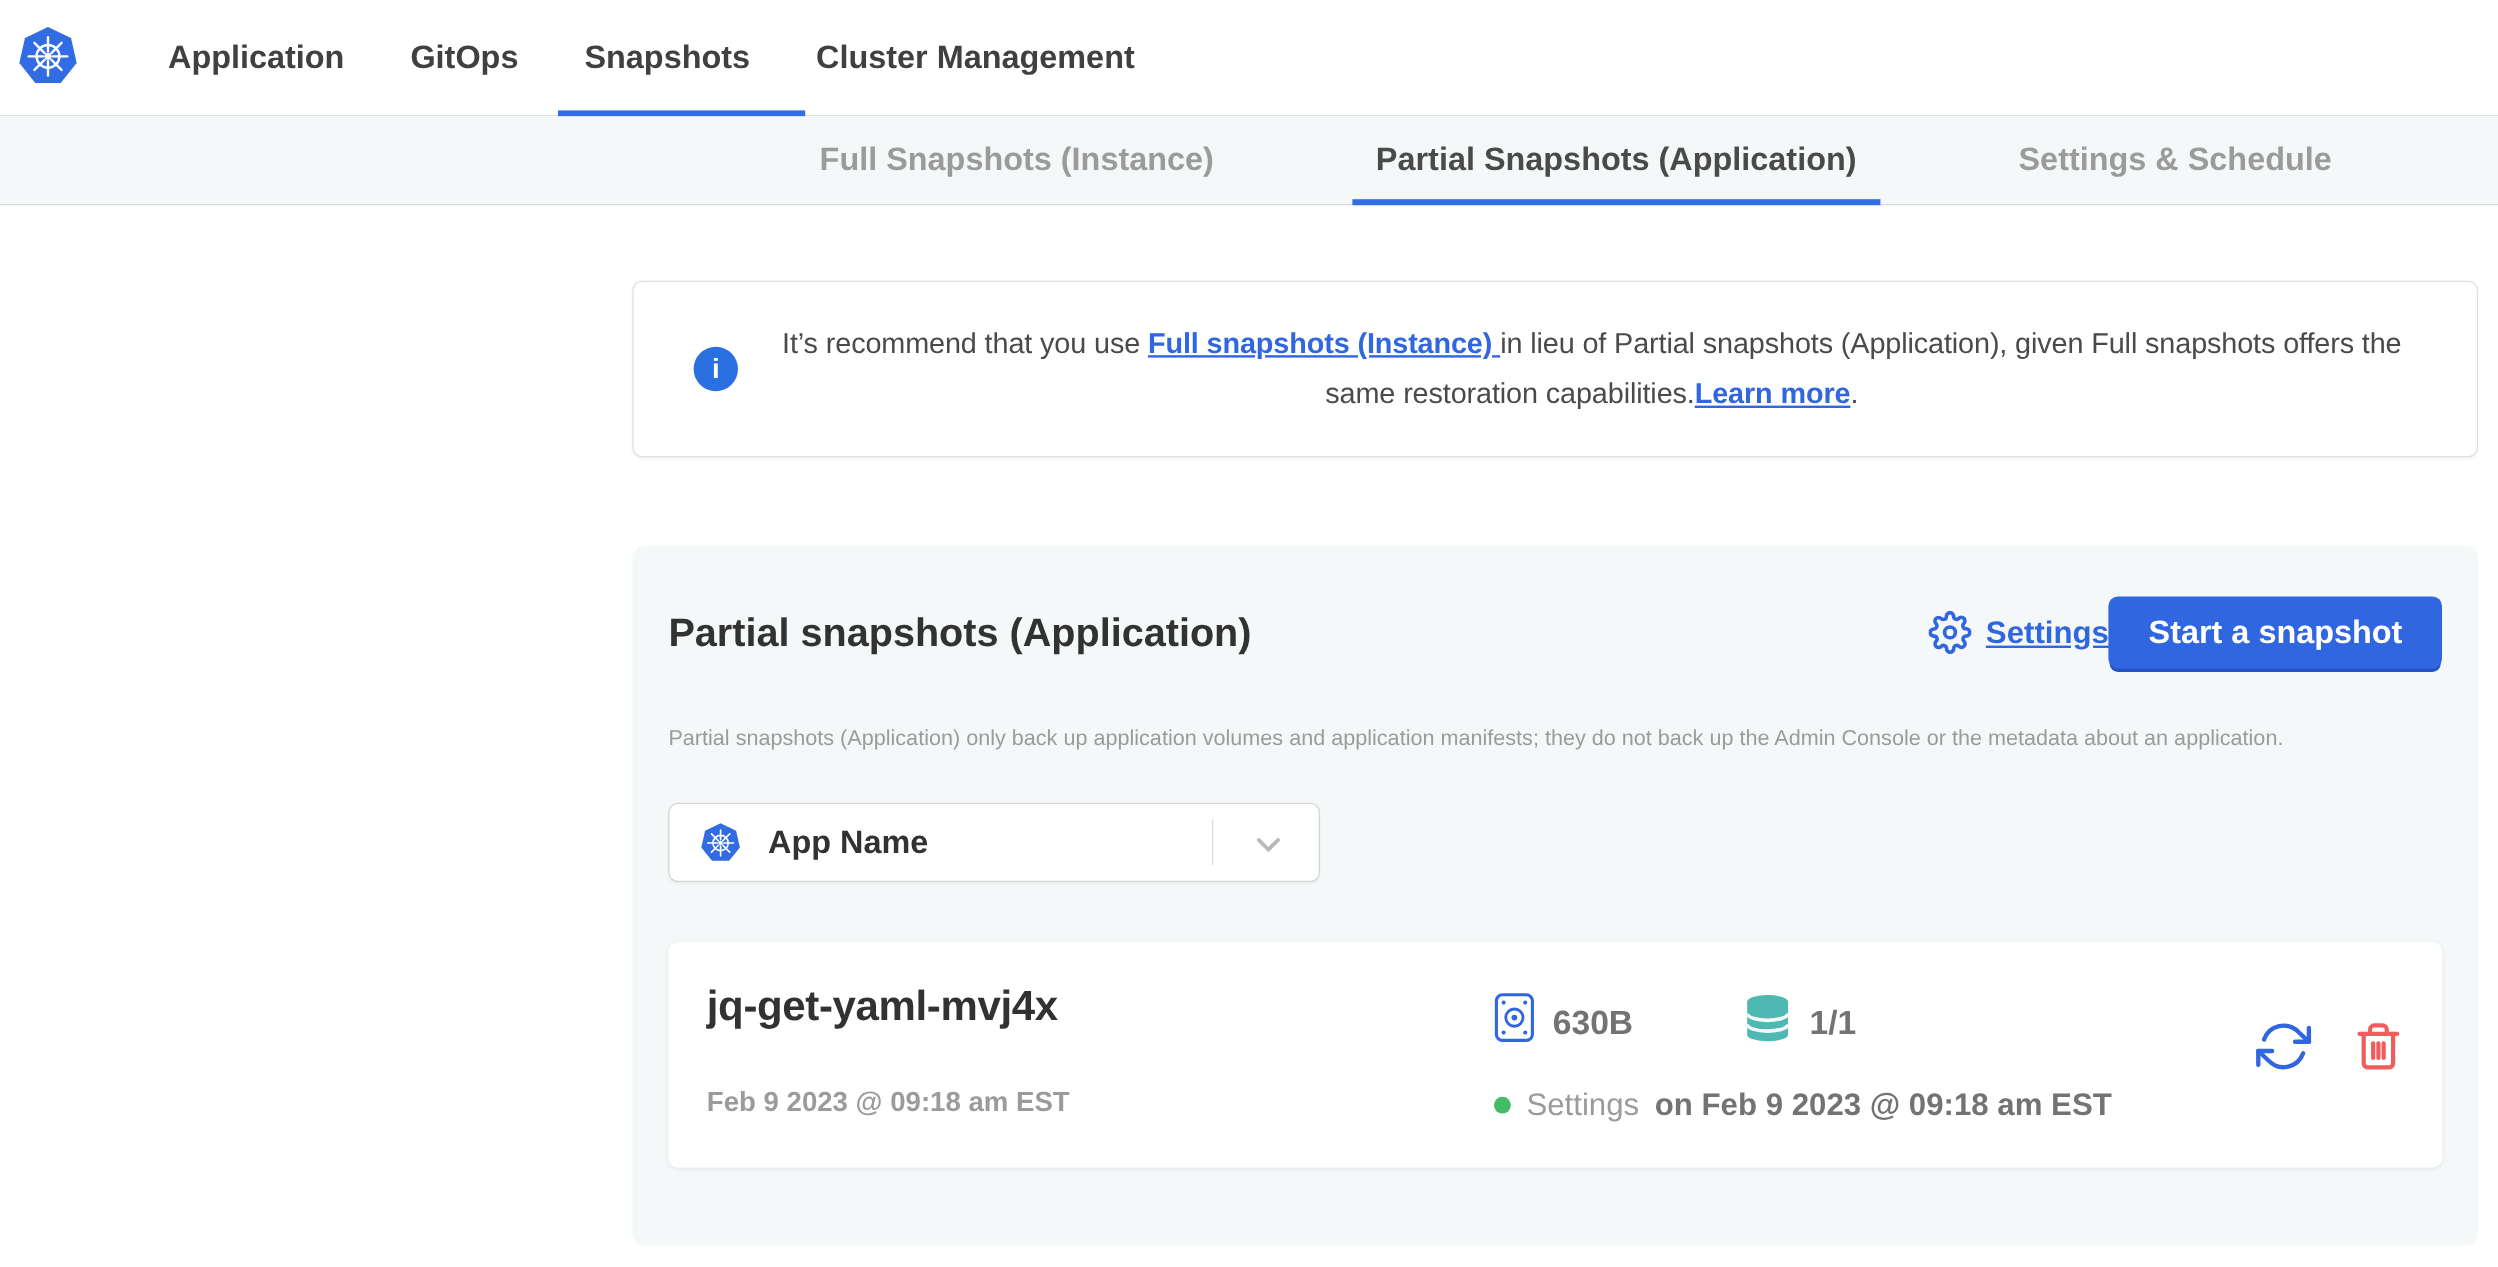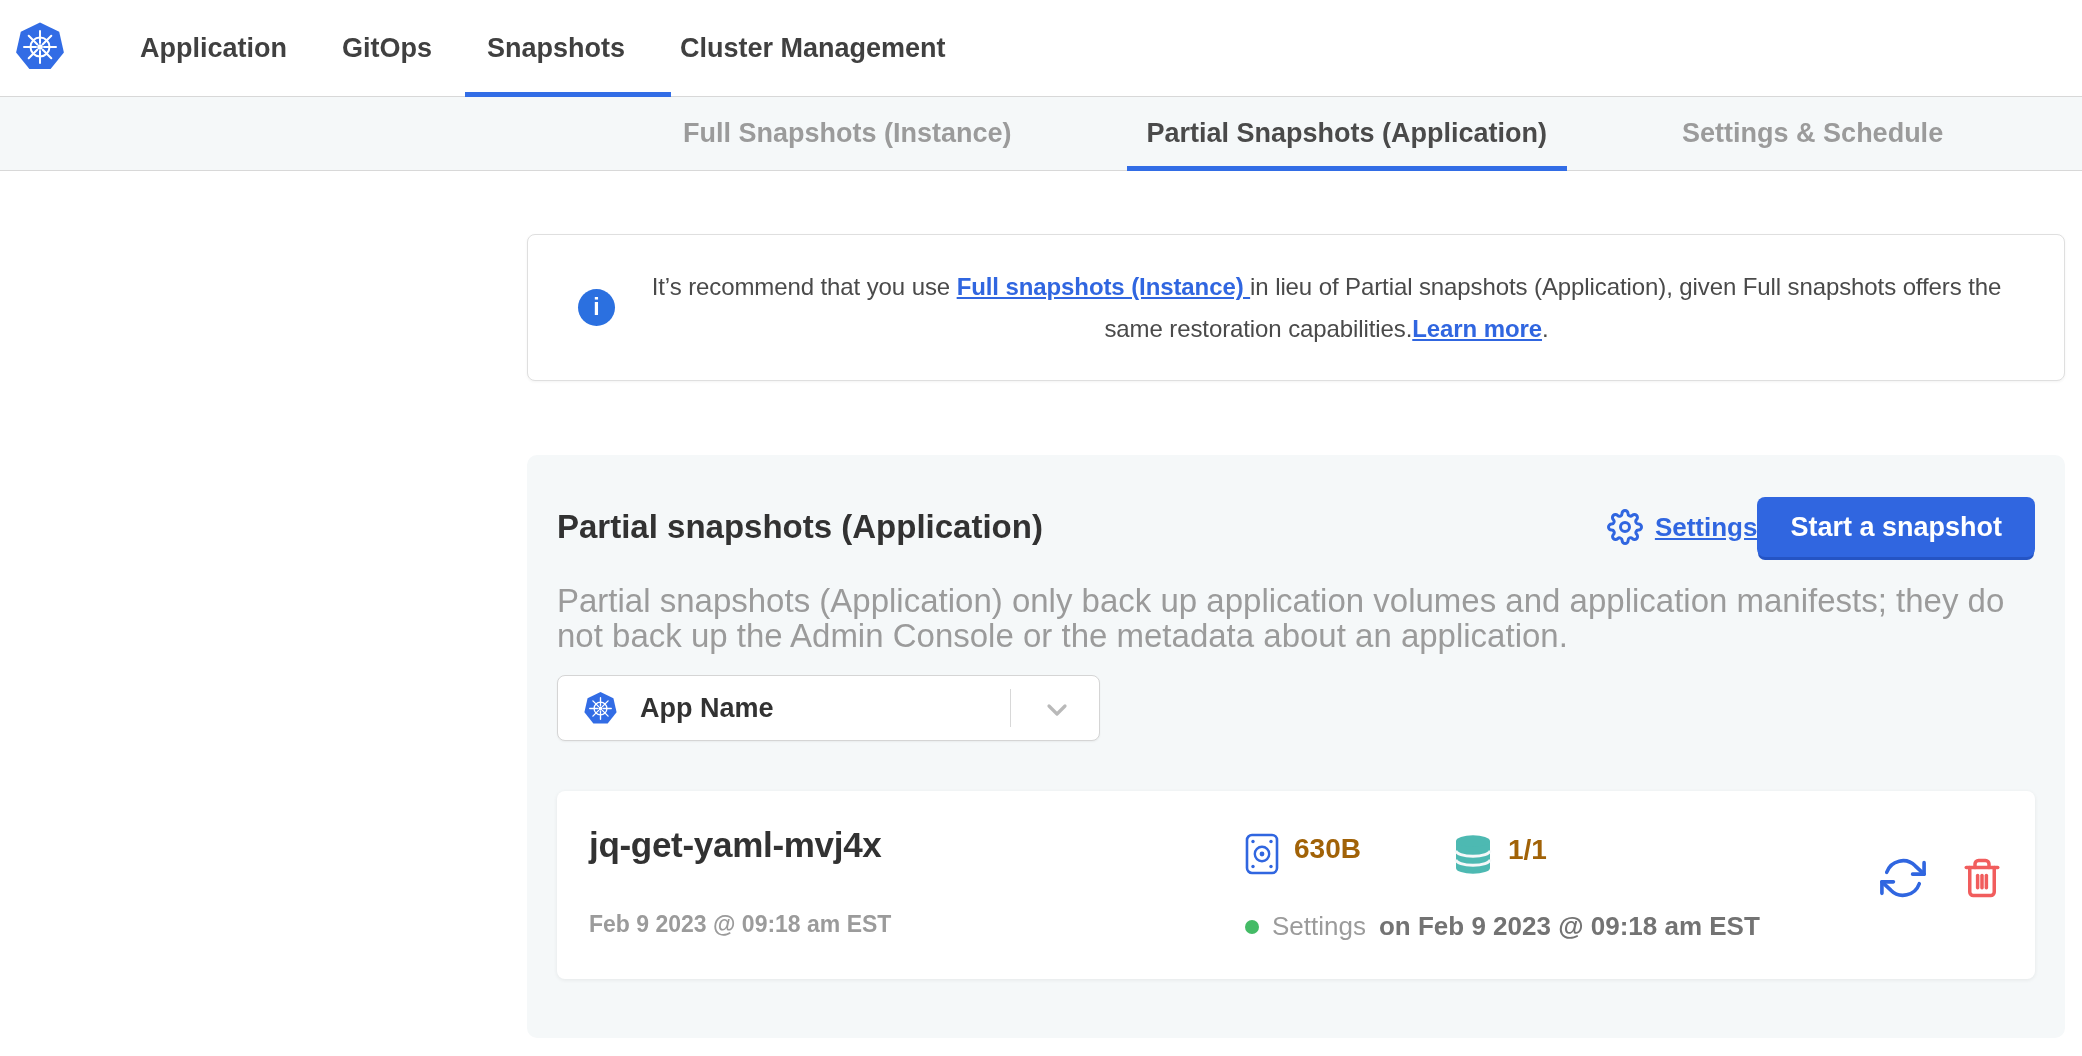--- a/index.html
+++ b/index.html
@@ -43,40 +43,40 @@
            border-radius:10px; padding:42px 30px 0 30px; }
   .panel-head { display:flex; align-items:center; }
   .panel-title { font-size:33px; font-weight:700; color:#323232; }
   .head-right { margin-left:auto; display:flex; align-items:center; }
   .settings-link { display:flex; align-items:center; gap:12px; color:#3066e0; font-weight:700;
            font-size:26px; cursor:pointer; text-decoration:none; }
   .settings-link .lbl { text-decoration:underline; }
   .start-btn { height:60px; padding:0 33px; background:#3066e0; border:none; border-radius:8px;
            color:#fff; font-size:27px; font-weight:700; font-family:inherit; cursor:pointer;
            box-shadow:0 4px 0 -1px #2554c4; }
-  .panel-desc { margin-top:26px; width:1492px; font-size:33px; line-height:35px; color:#9b9b9b; }
+  .panel-desc { margin-top:26px; width:1492px; font-size:18px; line-height:64px; color:#9b9b9b; }
 
   
   .app-select { margin-top:22px; width:543px; height:66px; background:#fff; border:1px solid #d5d5d5;
            border-radius:8px; display:flex; align-items:center; position:relative; cursor:pointer;
            box-shadow:0 1px 2px rgba(0,0,0,0.05); }
   .app-select .k8s-small { margin-left:25px; width:35px; height:35px; flex:none; }
   .app-select-label { margin-left:22px; font-size:27px; font-weight:700; color:#323232; }
   .select-divider { position:absolute; right:88px; top:13px; bottom:13px; width:1px; background:#d8d8d8; }
   .chevron { position:absolute; right:26px; top:18px; width:32px; height:32px; }
 
   
   .snap-card { margin-top:50px; height:188px; background:#fff; border-radius:8px;
            box-shadow:0 1px 4px rgba(0,0,0,0.07); display:flex; padding:0 32px; position:relative; }
   .snap-left { padding-top:34px; width:656px; flex:none; }
   .snap-name { font-size:35px; font-weight:700; color:#323232; letter-spacing:-0.3px; }
   .snap-date { margin-top:46px; font-size:23px; font-weight:700; color:#9b9b9b; }
   .snap-mid { padding-top:42px; }
   .mid-row1 { display:flex; align-items:center; }
-  .metric { display:flex; align-items:flex-start; gap:15px; font-size:28px; font-weight:700; color:#a16207; }
+  .metric { display:flex; align-items:flex-end; gap:15px; font-size:28px; font-weight:700; color:#737373; }
   .metric + .metric { margin-left:92px; }
   .mid-row2 { margin-top:36px; display:flex; align-items:center; font-size:26px; }
   .status-dot { width:14px; height:14px; border-radius:50%; background:#44bb66; flex:none; }
   .status-label { margin-left:13px; color:#9b9b9b; }
   .status-detail { margin-left:13px; color:#737373; font-weight:700; }
   .snap-actions { margin-left:auto; padding-top:64px; display:flex; gap:34px; align-items:flex-start; }
   .icon-btn { background:none; border:none; padding:0; cursor:pointer; line-height:0; }
 </style>
 </head>
 <body>

